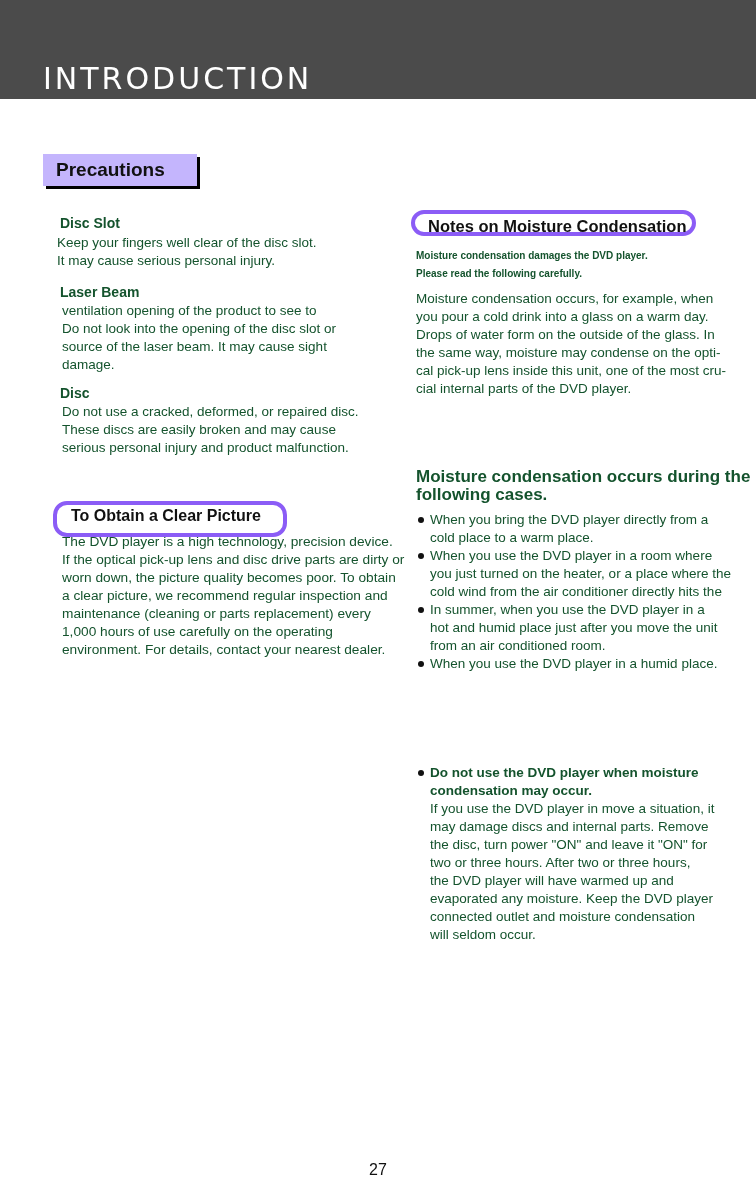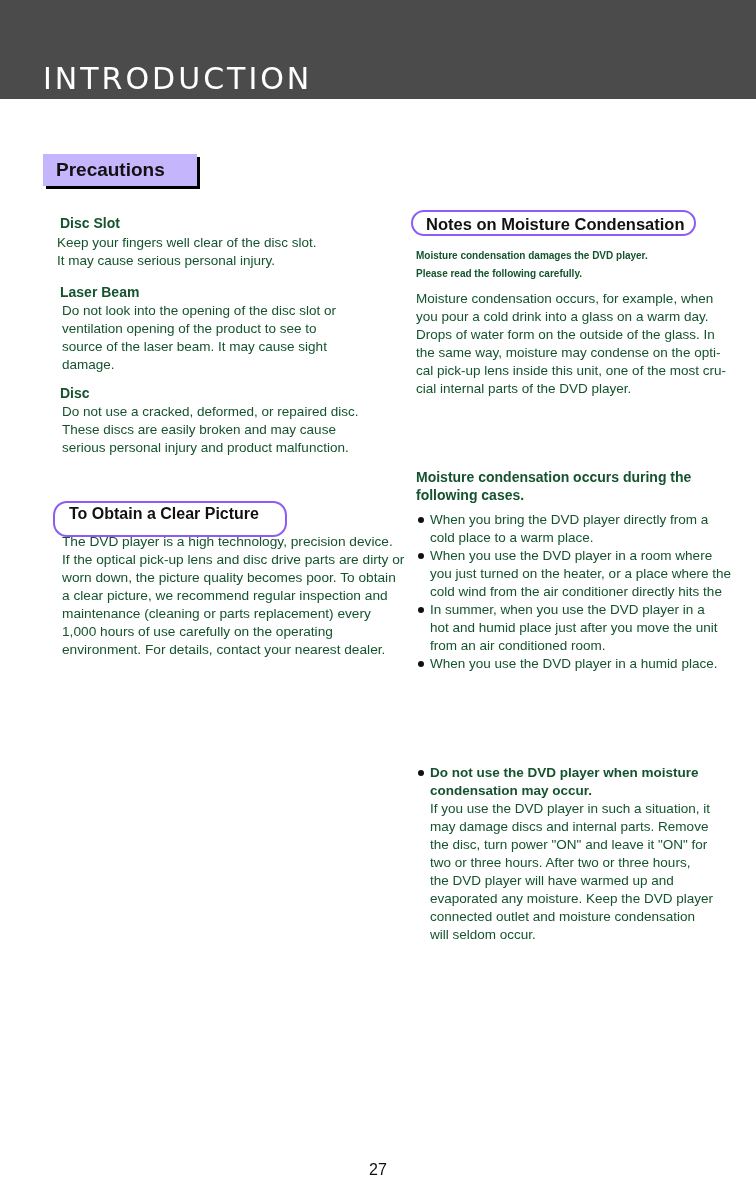--- a/index.html
+++ b/index.html
@@ -21,21 +21,21 @@
     .section-tab {
       position: absolute; left: 43px; top: 154px; width: 154px; height: 32px;
       background: #c4b5fd;
       box-shadow: 3px 3px 0 #000;
     }
     .section-tab span {
       position: absolute; left: 13px; top: 5px;
       font-weight: bold; font-size: 19px; line-height: 22px; color: #111;
     }
     .pill {
-      position: absolute; border: 2px solid #8b5cf6; border-radius: 14px;
+      position: absolute; border: 4px solid #8b5cf6; border-radius: 14px;
       box-sizing: border-box; background: #fff;
     }
     .pill span {
       position: absolute; font-weight: bold; color: #111; white-space: nowrap;
     }
     .block { position: absolute; font-size: 13.5px; line-height: 18px; color: #14532d; }
     .block .h { font-weight: bold; font-size: 14px; }
     .line { white-space: nowrap; display: block; }
     .bold { font-weight: bold; }
     .bullet-item { position: relative; padding-left: 14px; }
@@ -64,22 +64,22 @@
 </div>
 <div class="block" style="left:57px; top:234px;">
   <span class="line">Keep your fingers well clear of the disc slot.</span>
   <span class="line">It may cause serious personal injury.</span>
 </div>
 
 <div class="block" style="left:60px; top:283px;">
   <span class="line h">Laser Beam</span>
 </div>
 <div class="block" style="left:62px; top:302px;">
+  <span class="line">ventilation opening of the product to see to</span>
   <span class="line">Do not look into the opening of the disc slot or</span>
-  <span class="line">ventilation opening of the product to see to</span>
   <span class="line">source of the laser beam. It may cause sight</span>
   <span class="line">damage.</span>
 </div>
 
 <div class="block" style="left:60px; top:384px;">
   <span class="line h">Disc</span>
 </div>
 <div class="block" style="left:62px; top:403px;">
   <span class="line">Do not use a cracked, deformed, or repaired disc.</span>
   <span class="line">These discs are easily broken and may cause</span>
@@ -110,21 +110,21 @@
 
 <div class="block" style="left:416px; top:290px;">
   <span class="line">Moisture condensation occurs, for example, when</span>
   <span class="line">you pour a cold drink into a glass on a warm day.</span>
   <span class="line">Drops of water form on the outside of the glass. In</span>
   <span class="line">the same way, moisture may condense on the opti-</span>
   <span class="line">cal pick-up lens inside this unit, one of the most cru-</span>
   <span class="line">cial internal parts of the DVD player.</span>
 </div>
 
-<div class="block" style="left:416px; top:468px; font-size:14px;">
+<div class="block" style="left:416px; top:468px; font-size:17px;">
   <span class="line bold">Moisture condensation occurs during the</span>
   <span class="line bold">following cases.</span>
 </div>
 
 <div class="block" style="left:416px; top:511px;">
   <div class="bullet-item">
     <span class="dot"></span>
     <span class="line">When you bring the DVD player directly from a</span>
     <span class="line">cold place to a warm place.</span>
   </div>
@@ -144,21 +144,21 @@
     <span class="dot"></span>
     <span class="line">When you use the DVD player in a humid place.</span>
   </div>
 </div>
 
 <div class="block" style="left:416px; top:764px;">
   <div class="bullet-item">
     <span class="dot"></span>
     <span class="line bold">Do not use the DVD player when moisture</span>
     <span class="line bold">condensation may occur.</span>
-    <span class="line">If you use the DVD player in such a situation, it</span>
+    <span class="line">If you use the DVD player in move a situation, it</span>
     <span class="line">may damage discs and internal parts. Remove</span>
     <span class="line">the disc, turn power "ON" and leave it "ON" for</span>
     <span class="line">two or three hours. After two or three hours,</span>
     <span class="line">the DVD player will have warmed up and</span>
     <span class="line">evaporated any moisture. Keep the DVD player</span>
     <span class="line">connected outlet and moisture  condensation</span>
     <span class="line">will seldom occur.</span>
   </div>
 </div>
 

